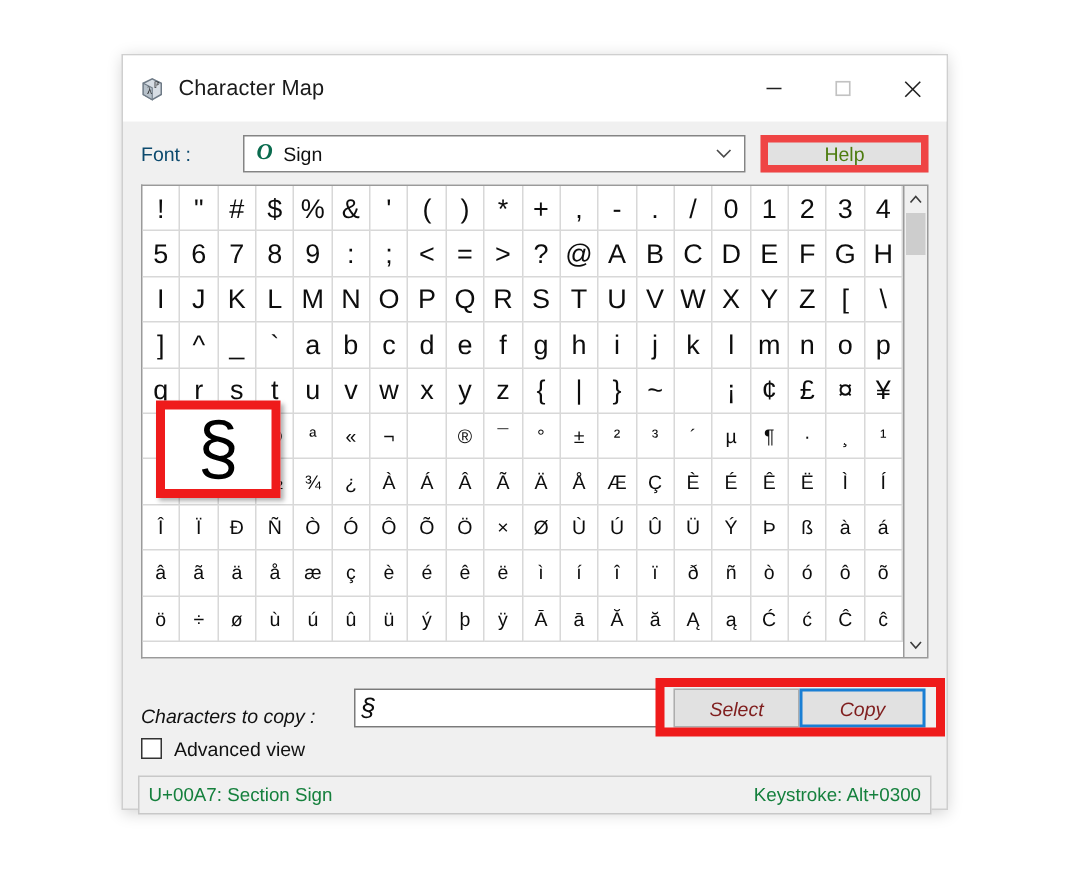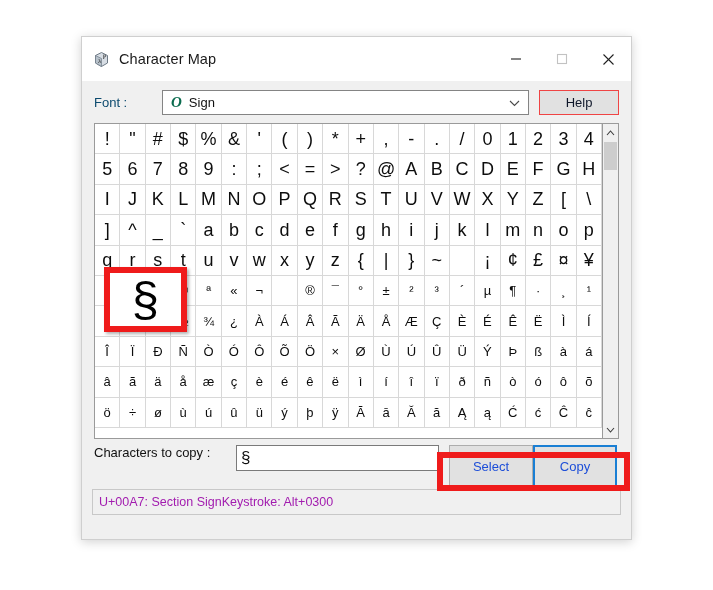--- a/index.html
+++ b/index.html
@@ -108,26 +108,26 @@
     font-size: 13px;
     color: #111;
   }
   #font-caret {
     position: absolute;
     right: 8px;
     top: 50%;
     transform: translateY(-50%);
   }
   #help-btn {
-    width: 80px;
+    width: 112px;
     height: 25px;
     background: #e1e1e1;
-    border: 1px solid #ef4444;
+    border: 5px solid #ef4444;
     font-size: 13px;
-    color: #0f172a;
+    color: #4d7c0f;
     display: flex;
     align-items: center;
     justify-content: center;
     box-sizing: border-box;
     flex: 0 0 auto;
   }
 
   
   #gridwrap {
     flex: 0 0 auto;
@@ -190,25 +190,26 @@
     right: 1px;
     height: 28px;
     background: #cdcdcd;
   }
 
   
   #copyrow {
     flex: 0 0 auto;
     height: 40px;
     display: flex;
-    align-items: flex-start;
+    align-items: flex-end;
     padding: 0 12px;
     box-sizing: border-box;
     margin-top: 6px;
     position: relative;
+    font-style: italic;
   }
   #copy-label {
     font-size: 13px;
     color: #111;
     width: 142px;
     flex: 0 0 auto;
   }
   #copy-input {
     width: 203px;
     height: 26px;
@@ -217,25 +218,25 @@
     box-sizing: border-box;
     display: flex;
     align-items: center;
     font-size: 17px;
     color: #0d0d0d;
     padding-left: 4px;
     flex: 0 0 auto;
   }
   .actbtn {
     width: 84px;
-    height: 42px;
+    height: 26px;
     background: #e1e1e1;
     border: 1px solid #adadad;
     font-size: 13px;
-    color: #1d4ed8;
+    color: #7f1d1d;
     display: flex;
     align-items: center;
     justify-content: center;
     box-sizing: border-box;
     flex: 0 0 auto;
   }
   #select-btn { margin-left: 10px; }
   #copy-btn {
     border: 2px solid #1a7fd4;
   }
@@ -260,24 +261,25 @@
   #adv-label { font-size: 13px; color: #111; }
 
   #statusbar {
     flex: 0 0 auto;
     height: 26px;
     margin: 4px 10px 0 10px;
     border: 1px solid #c8c8c8;
     background: #f0f0f0;
     display: flex;
     align-items: center;
+    justify-content: space-between;
     padding: 0 6px;
     box-sizing: border-box;
     font-size: 12.5px;
-    color: #a21caf;
+    color: #15803d;
   }
 
   
   .annot {
     position: absolute;
     border: 5px solid #ef1b1b;
     box-sizing: border-box;
     pointer-events: none;
     z-index: 40;
   }
@@ -574,20 +576,24 @@
     </div>
   </div>
 
   <div id="copyrow">
     <div id="copy-label">Characters to copy :</div>
     <div id="copy-input">§</div>
     <div id="select-btn" class="actbtn">Select</div>
     <div id="copy-btn" class="actbtn">Copy</div>
   </div>
 
+  <div id="advrow">
+    <div id="adv-check"></div>
+    <div id="adv-label">Advanced view</div>
+  </div>
 
   <div id="statusbar">
     <span>U+00A7: Section Sign</span>
     <span>Keystroke: Alt+0300</span>
   </div>
 </div>
 
 <div class="annot" id="annot-char">
   <span id="annot-char-glyph">§</span>
 </div>

